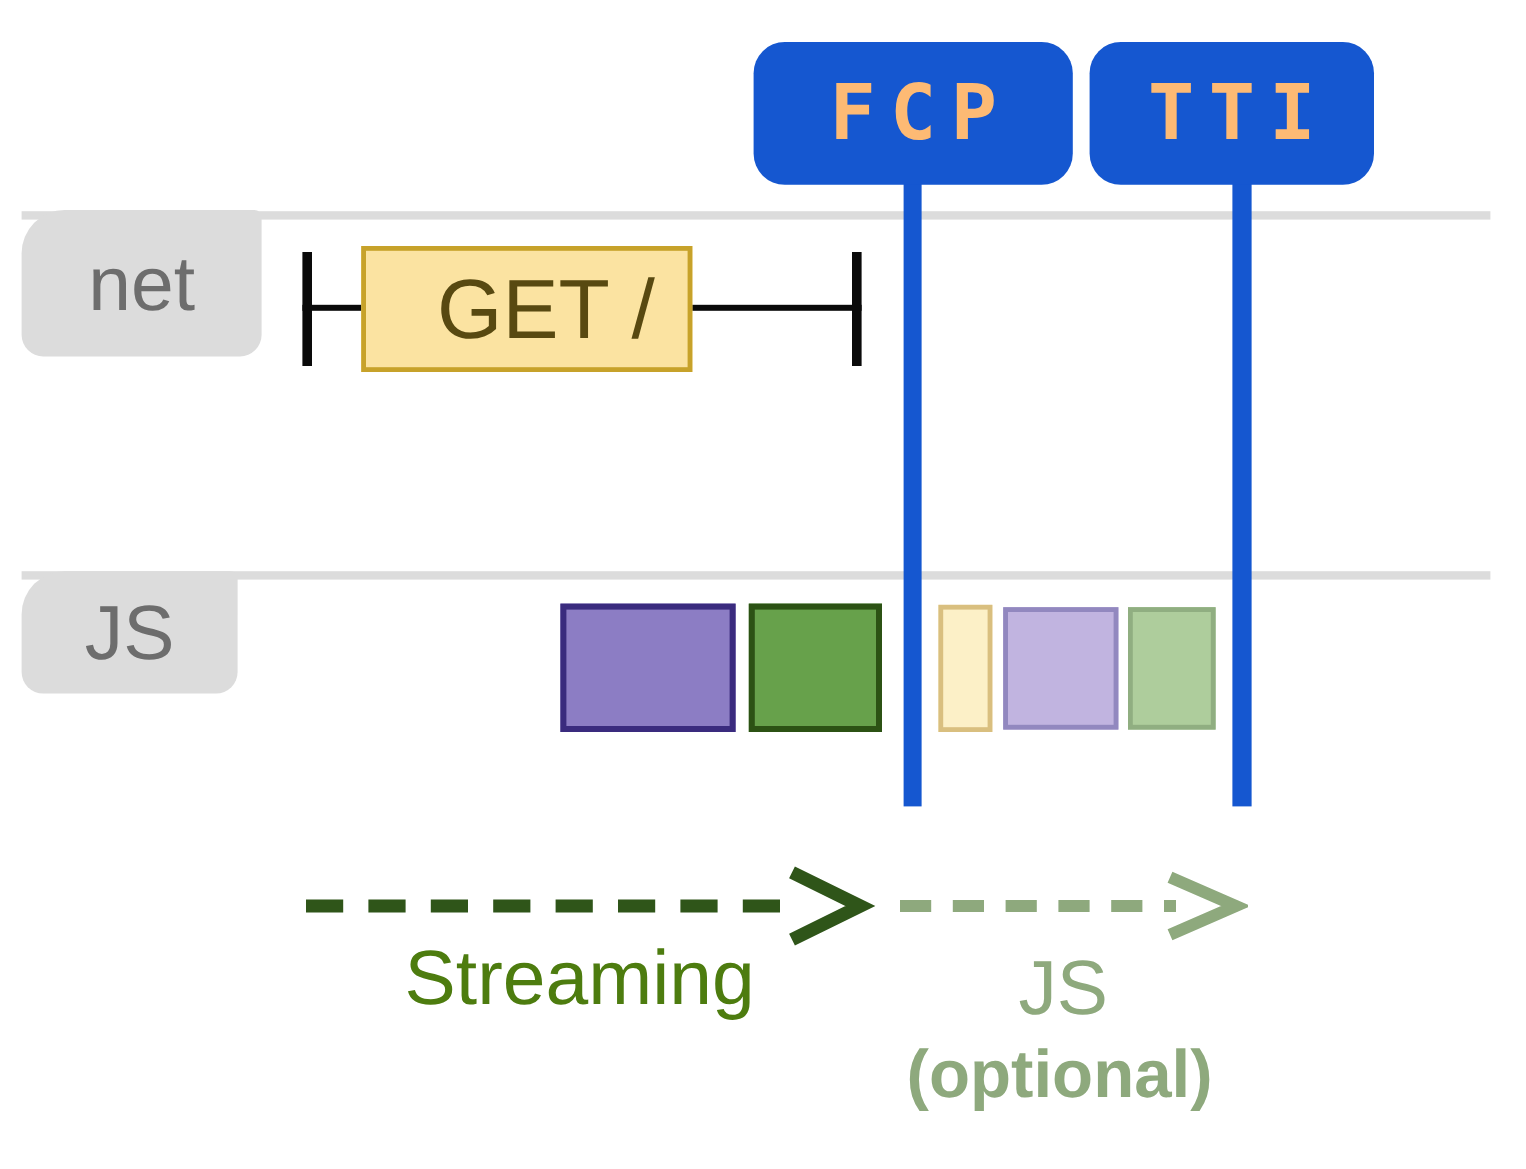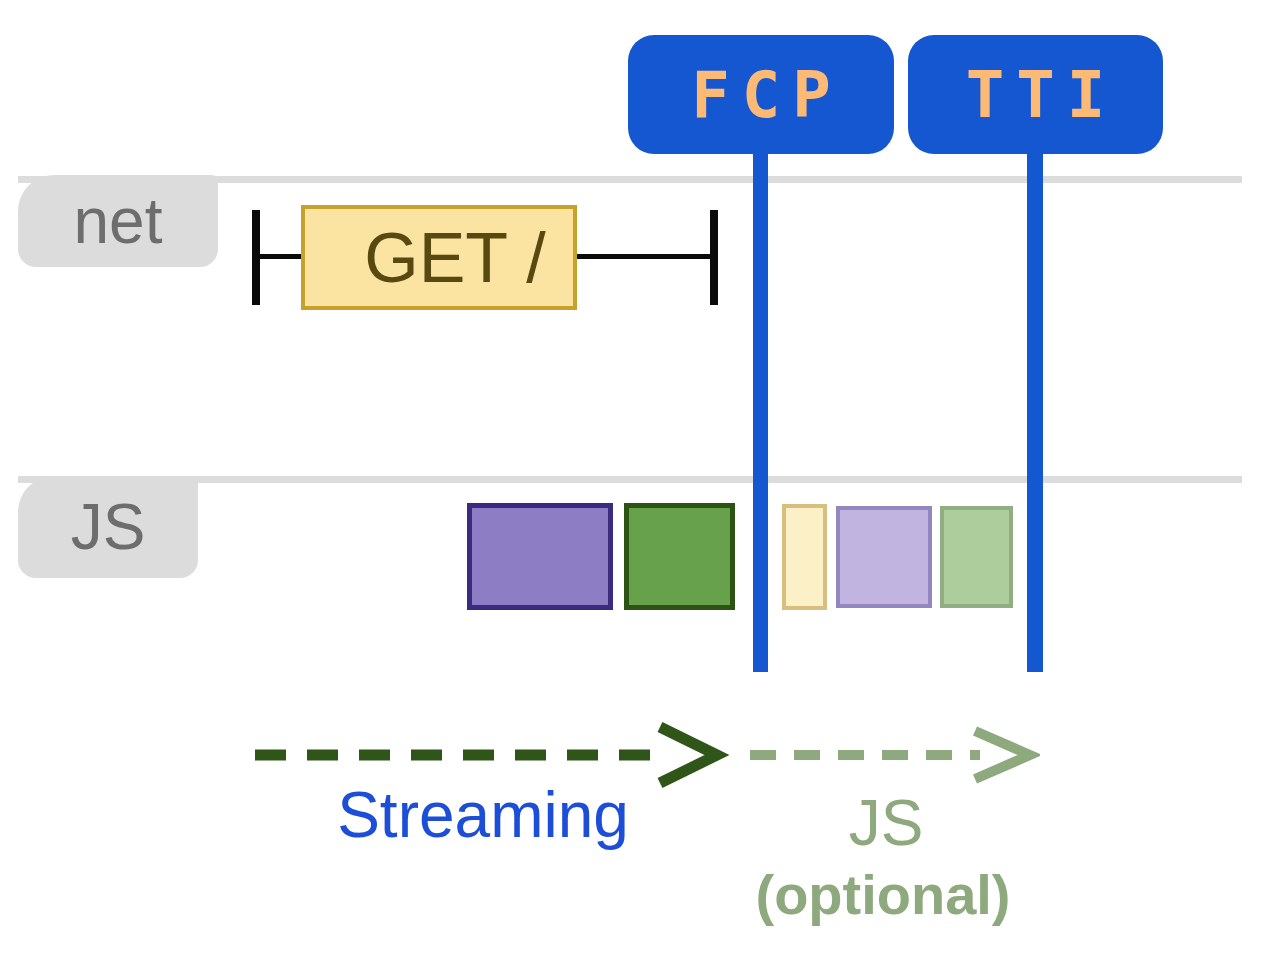--- a/index.html
+++ b/index.html
@@ -20,37 +20,37 @@
     border-radius:26px;
     display:flex;align-items:center;justify-content:center;
     color:#fdba74;
     font-family:"DejaVu Sans Mono", monospace;
     font-weight:700;
     font-size:64px;
     letter-spacing:12px;
     text-indent:12px; 
   }
   #fcp-badge{left:628px;width:266px;}
-  #tti-badge{left:908px;width:255px;}
+  #tti-badge{left:908px;width:237px;}
   .stem{position:absolute;top:153px;height:519px;background:#1557d0;}
   #fcp-stem{left:753px;width:15px;}
   #tti-stem{left:1027px;width:16px;}
 
   
   .rail{position:absolute;left:18px;width:1224px;height:7px;background:#dcdcdc;}
   #net-rail{top:176px;}
   #js-rail{top:476px;}
   .lane-tab{
     position:absolute;left:18px;
     background:#dcdcdc;
     border-radius:36px 6px 18px 18px;
     display:flex;align-items:center;justify-content:center;
     color:#6d6d6d;font-size:64px;
   }
-  #net-tab{top:175px;width:200px;height:92px;}
+  #net-tab{top:175px;width:200px;height:122px;}
   #js-tab{top:476px;width:180px;height:102px;}
 
   
   .tick{position:absolute;top:210px;width:8px;height:95px;background:#0a0a0a;}
   #tick-left{left:252px;}
   #tick-right{left:710px;}
   #ibeam-line{position:absolute;left:252px;top:254px;width:466px;height:5px;background:#0a0a0a;}
   #get-box{
     position:absolute;left:301px;top:205px;width:276px;height:105px;
     box-sizing:border-box;
@@ -62,21 +62,21 @@
   
   .task{position:absolute;box-sizing:border-box;}
   #task-purple  {left:467px;top:503px;width:146px;height:107px;background:#8c7dc4;border:5px solid #3a2b7e;}
   #task-green   {left:624px;top:503px;width:111px;height:107px;background:#67a14b;border:5px solid #2c5214;}
   #task-lyellow {left:782px;top:504px;width:45px; height:106px;background:#fcf0c7;border:4px solid #d9bf7f;}
   #task-lpurple {left:836px;top:506px;width:96px; height:102px;background:#c1b4e0;border:4px solid #9288bf;}
   #task-lgreen  {left:940px;top:506px;width:73px; height:102px;background:#aecd9c;border:4px solid #90ae81;}
 
   
   .phase-label{position:absolute;transform:translateX(-50%);white-space:nowrap;}
-  #streaming-label{left:483px;top:778px;font-size:64px;color:#1d4ed8;}
+  #streaming-label{left:483px;top:778px;font-size:64px;color:#4d7c0f;}
   #js-label{left:886px;top:786px;font-size:64px;color:#8ea97d;}
   #optional-label{left:883px;top:862px;font-size:56px;color:#8ea97d;font-weight:bold;}
 </style>
 </head>
 <body>
 
 <div class="stage">
 
   <div class="rail" id="net-rail"></div>
   <div class="rail" id="js-rail"></div>

